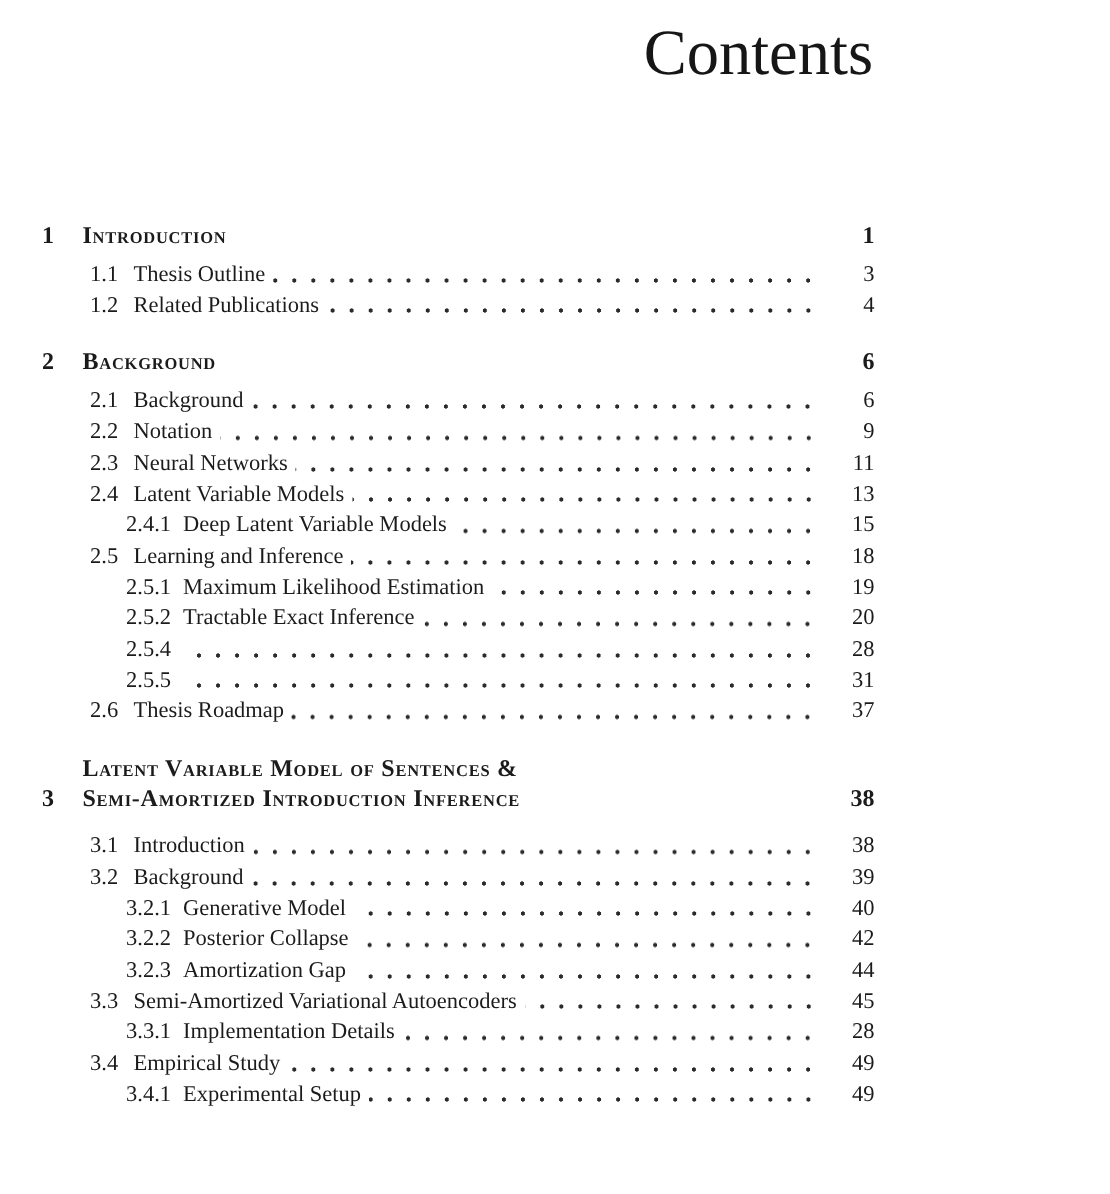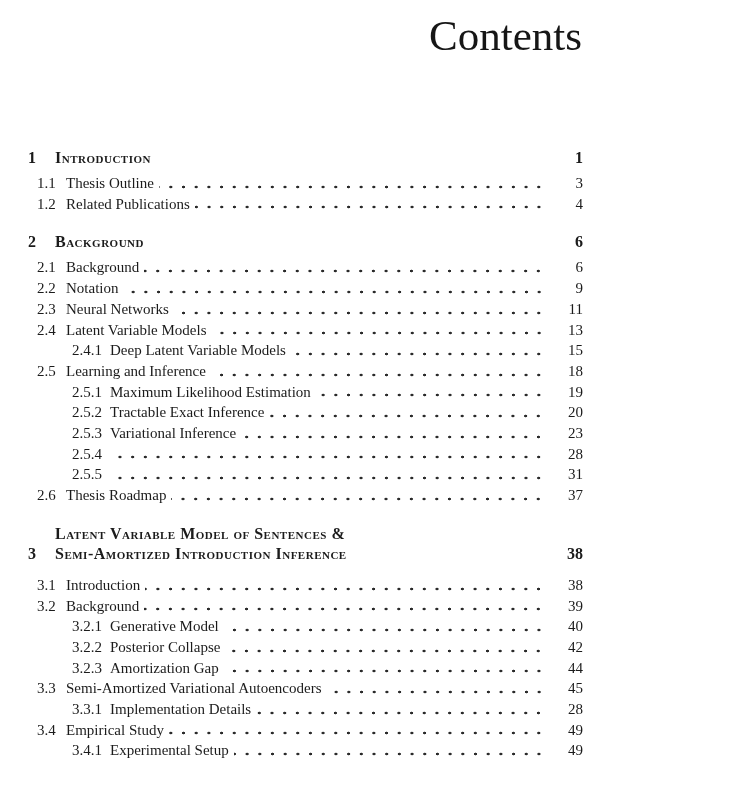--- a/index.html
+++ b/index.html
@@ -57,22 +57,22 @@
     text-align: right;
     font-weight: 700;
     line-height: 20px;
   }
   .row {
     display: flex;
     align-items: flex-end;
     font-size: 15px;
     line-height: 20.7px;
   }
-  .row.sec { margin-left: 9px; }
-  .row.subsec { margin-left: 44px; }
+  .row.sec { margin-left: 32px; }
+  .row.subsec { margin-left: 56px; }
   .row .num { flex: 0 0 29px; width: 29px; }
   .row.subsec .num { flex: 0 0 38px; width: 38px; }
   .row .titl { white-space: nowrap; }
   .leader {
     flex: 1 1 auto;
     align-self: stretch;
     margin: 0 2px 0 5px;
     background-image: radial-gradient(circle, #2a2a2a 1.25px, rgba(0,0,0,0) 1.6px);
     background-size: 12.7px 6px;
     background-repeat: repeat-x;
@@ -161,26 +161,20 @@
           <span class="leader"></span>
           <span class="pg">19</span>
         </div>
         <div class="row subsec">
           <span class="num">2.5.2</span>
           <span class="titl">Tractable Exact Inference</span>
           <span class="leader"></span>
           <span class="pg">20</span>
         </div>
         <div class="row subsec">
-          <span class="num">2.5.3</span>
-          <span class="titl">Variational Inference</span>
-          <span class="leader"></span>
-          <span class="pg">23</span>
-        </div>
-        <div class="row subsec">
           <span class="num">2.5.4</span>
           <span class="leader"></span>
           <span class="pg">28</span>
         </div>
         <div class="row subsec">
           <span class="num">2.5.5</span>
           <span class="leader"></span>
           <span class="pg">31</span>
         </div>
         <div class="row sec">

